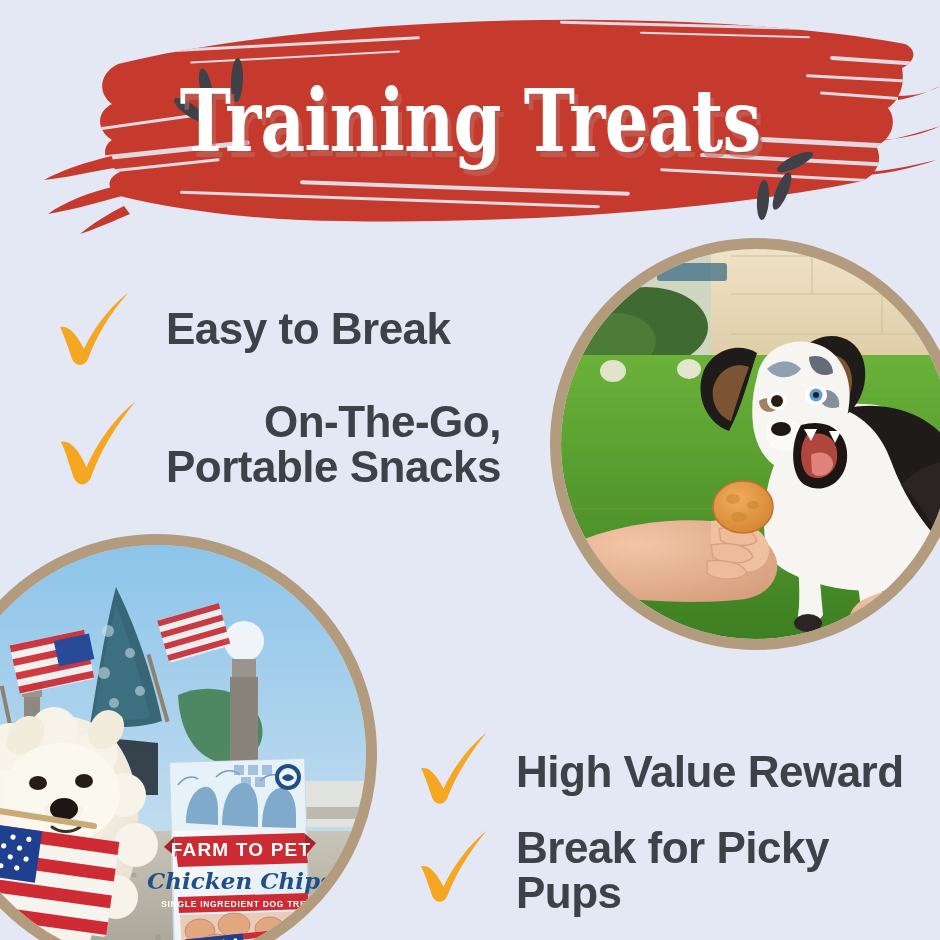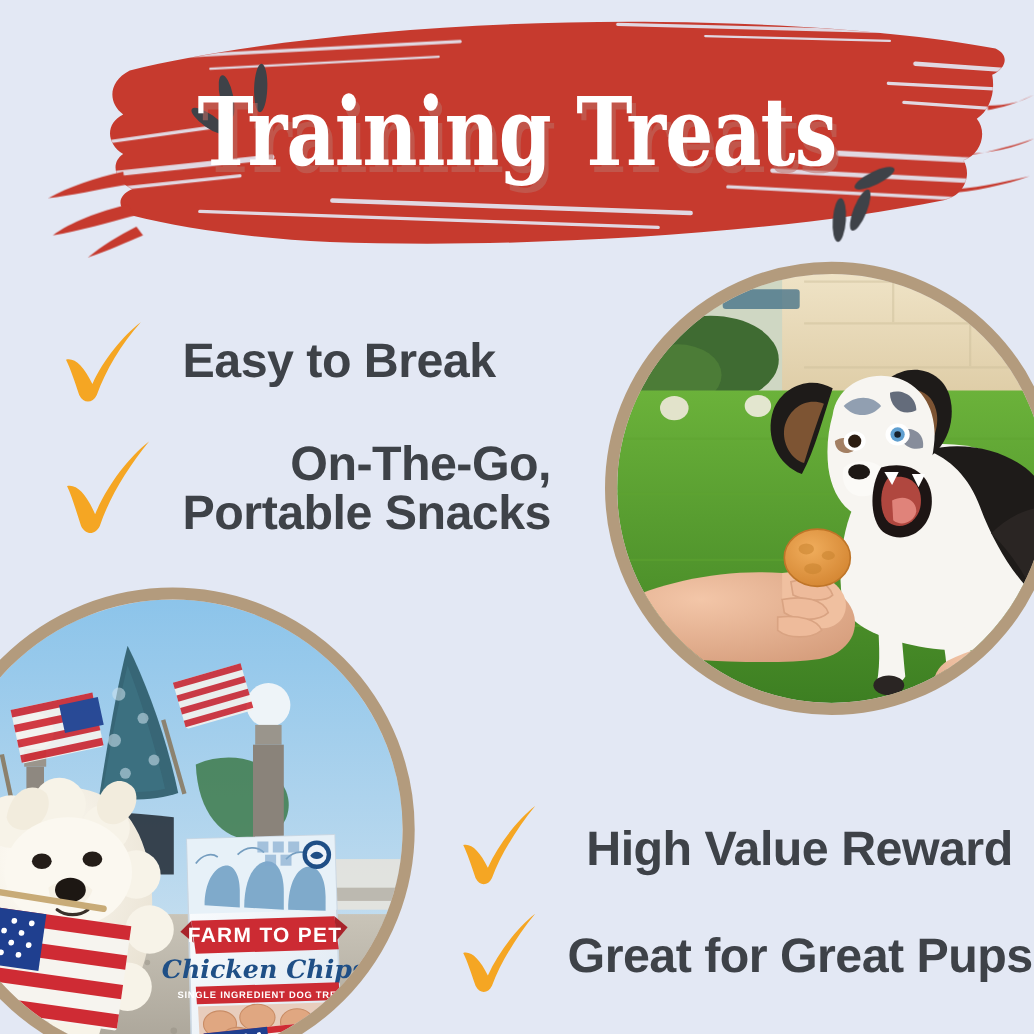--- a/index.html
+++ b/index.html
@@ -29,21 +29,21 @@
   .btext{
     color:#3e4248;font-weight:700;
     font-size:44px;line-height:1.03;letter-spacing:-.5px;
     white-space:pre-line;
   }
   #b1{left:46px;top:283px;}
   #b1 .btext{margin-left:28px;}
   #b2{left:46px;top:390px;text-align:right;}
   #b2 .btext{margin-left:22px;}
   #b3{left:408px;top:726px;}
-  #b3 .btext{margin-left:39px;}
+  #b3 .btext{margin-left:22px;}
   #b4{left:408px;top:824px;}
   #b4 .btext{margin-left:22px;}
 
   
   .photo{position:absolute;border-radius:50%;overflow:hidden;}
   .ring{position:absolute;border-radius:50%;box-sizing:border-box;
         border:11px solid #b39b7d;pointer-events:none;}
 
   #photoTR{left:561px;top:249px;width:390px;height:390px;}
   #ringTR{left:550px;top:238px;width:412px;height:412px;}
@@ -139,21 +139,21 @@
                C66,26 50,52 42,74 C38,82 30,82 26,74 C22,62 18,50 14,42 Z" fill="#f5a623"></path>
     </svg>
     <div class="btext">High Value Reward</div>
   </div>
 
   <div class="bullet" id="b4">
     <svg class="check" width="86" height="92" viewBox="0 0 92 92">
       <path d="M14,42 C22,40 30,48 38,64 C48,42 66,18 84,4
                C66,26 50,52 42,74 C38,82 30,82 26,74 C22,62 18,50 14,42 Z" fill="#f5a623"></path>
     </svg>
-    <div class="btext">Great for Great Pups</div>
+    <div class="btext">Break for Picky Pups</div>
   </div>
 
   <div class="photo" id="photoTR">
     <svg viewBox="0 0 390 390" preserveAspectRatio="xMidYMid slice">
       <defs>
         <linearGradient id="grassG" x1="0" y1="0" x2="0" y2="1">
           <stop offset="0" stop-color="#6bb23a"></stop>
             <stop offset="1" stop-color="#3d7f22"></stop>
         </linearGradient>
         <linearGradient id="wallG" x1="0" y1="0" x2="0" y2="1">

